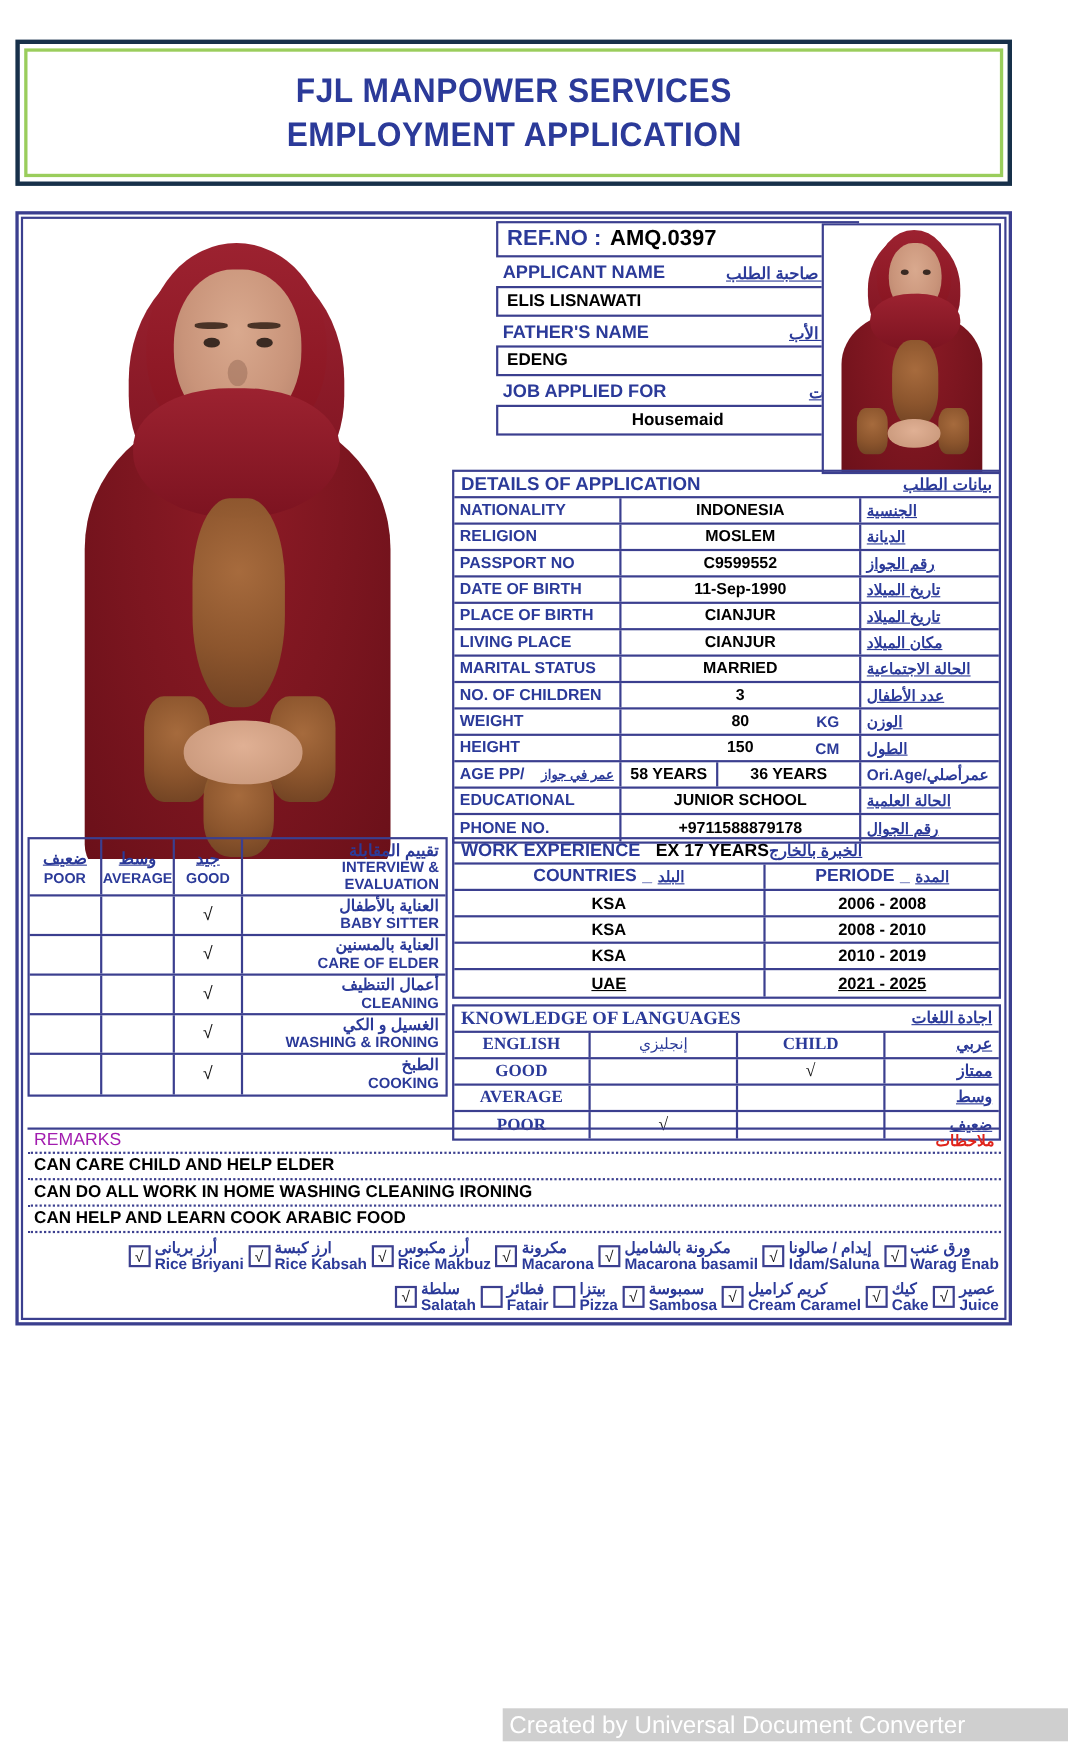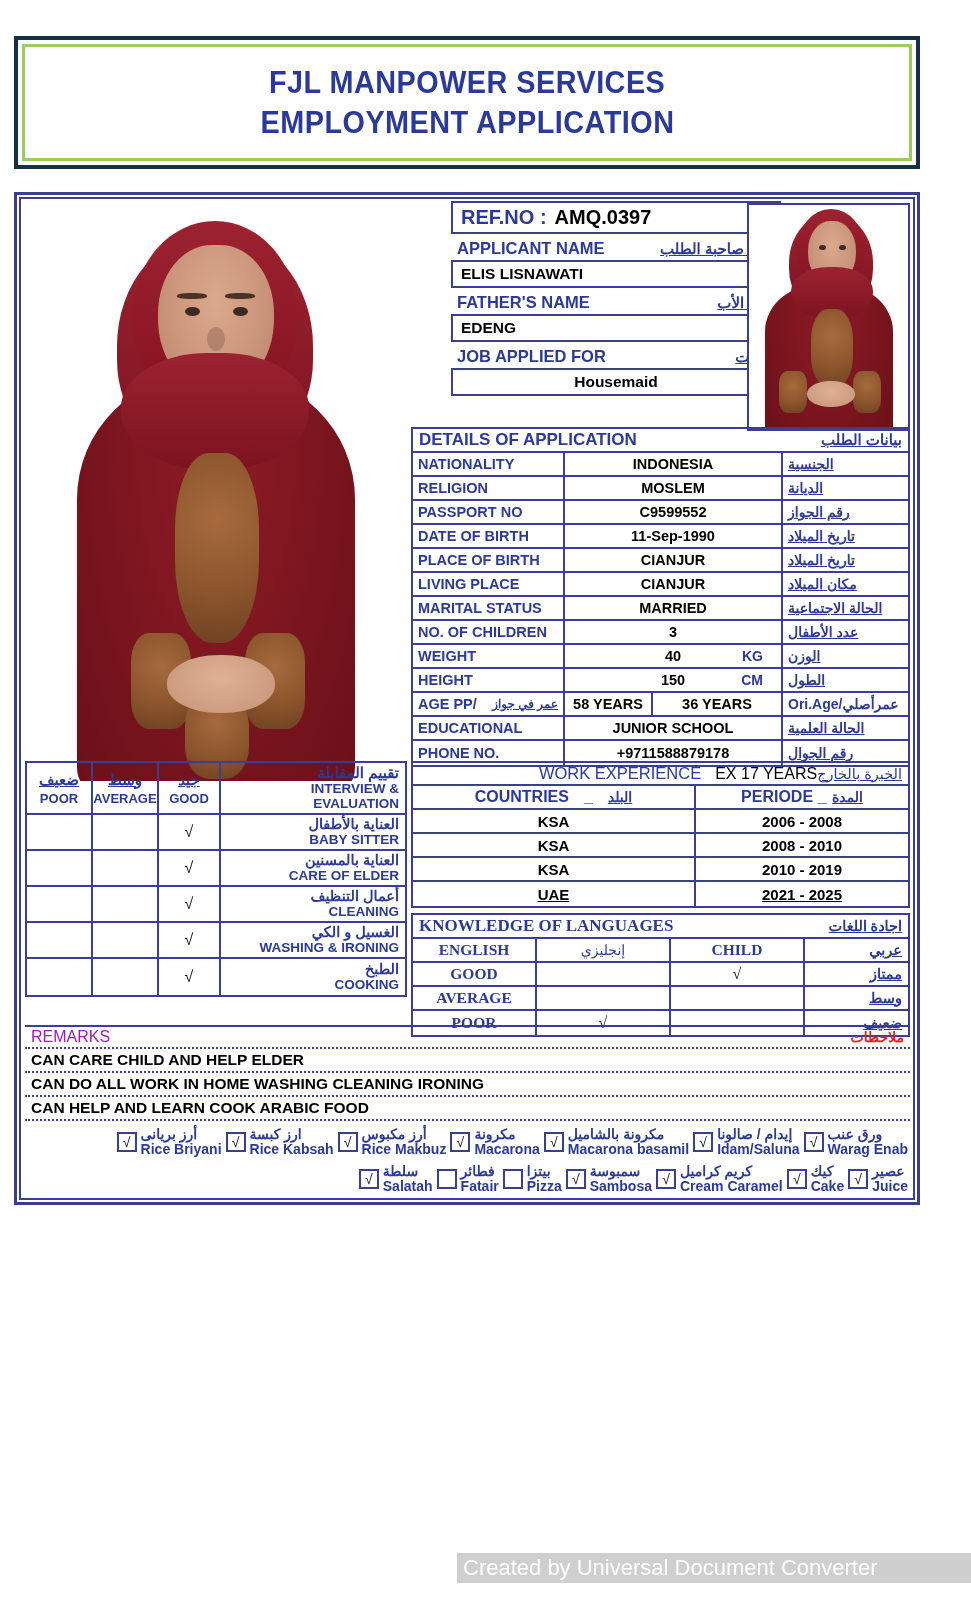--- a/index.html
+++ b/index.html
@@ -82,28 +82,28 @@
   .d-val .unit { position:absolute; right:18px; color:#2b3a99; font-size:14px; font-weight:bold; }
   .d-ar { width:125px; padding:0 5px; display:flex; align-items:center; justify-content:flex-end;
     font-size:14px; font-weight:bold; color:#2b3a99; text-decoration:underline; direction:rtl;}
   .d-ar.mix { text-decoration:none; }
 
   
   .work {
     position:absolute; left:390px; top:562px; width:499px;
     border:2px solid #3b3f8f;
   }
-  .w-hdr { display:flex; align-items:center; justify-content:flex-end;
-    border-bottom:2px solid #3b3f8f; padding:1px 6px; font-weight:normal; }
+  .w-hdr { display:flex; align-items:center; justify-content:flex-start;
+    border-bottom:2px solid #3b3f8f; padding:1px 6px; font-weight:bold; }
   .w-hdr .t { color:#2b3a99; font-size:16.5px; }
   .w-hdr .ex { color:#000; font-size:16px; margin-left:14px; }
   .w-hdr .ar { color:#2b3a99; font-size:14.5px; text-decoration:underline; }
   .w-colhdr { display:flex; border-bottom:2px solid #3b3f8f; height:24px; }
   .w-c1 { flex:1; border-right:2px solid #3b3f8f; display:flex; align-items:center; justify-content:center;
-    color:#2b3a99; font-weight:bold; font-size:16px; gap:15px;}
+    color:#2b3a99; font-weight:bold; font-size:16px; gap:5px;}
   .w-c2 { width:212px; display:flex; align-items:center; justify-content:center;
     color:#2b3a99; font-weight:bold; font-size:16px; gap:5px;}
   .w-c1 .ar,.w-c2 .ar { font-size:14px; text-decoration:underline; }
   .w-row { display:flex; border-bottom:2px solid #3b3f8f; height:24px; }
   .w-row:last-child { border-bottom:none;text-decoration:underline; }
   .w-v1 { flex:1; border-right:2px solid #3b3f8f; display:flex; align-items:center; justify-content:center;
     font-weight:bold; font-size:15px; color:#000; }
   .w-v2 { width:212px; display:flex; align-items:center; justify-content:center;
     font-weight:bold; font-size:15px; color:#000; }
 
@@ -330,21 +330,21 @@
       </div>
       <div class="d-row">
         <div class="d-lab">NO. OF CHILDREN</div>
         <div class="d-val">3</div>
         <div class="d-ar">عدد الأطفال</div>
       </div>
 
       <div class="d-row">
         <div class="d-lab">WEIGHT</div>
         <div class="d-val">
-          <span>40</span>
+          <span>80</span>
           <span class="unit">KG</span>
         </div>
         <div class="d-ar">الوزن</div>
       </div>
       <div class="d-row">
         <div class="d-lab">HEIGHT</div>
         <div class="d-val">
           <span>150</span>
           <span class="unit">CM</span>
         </div>

